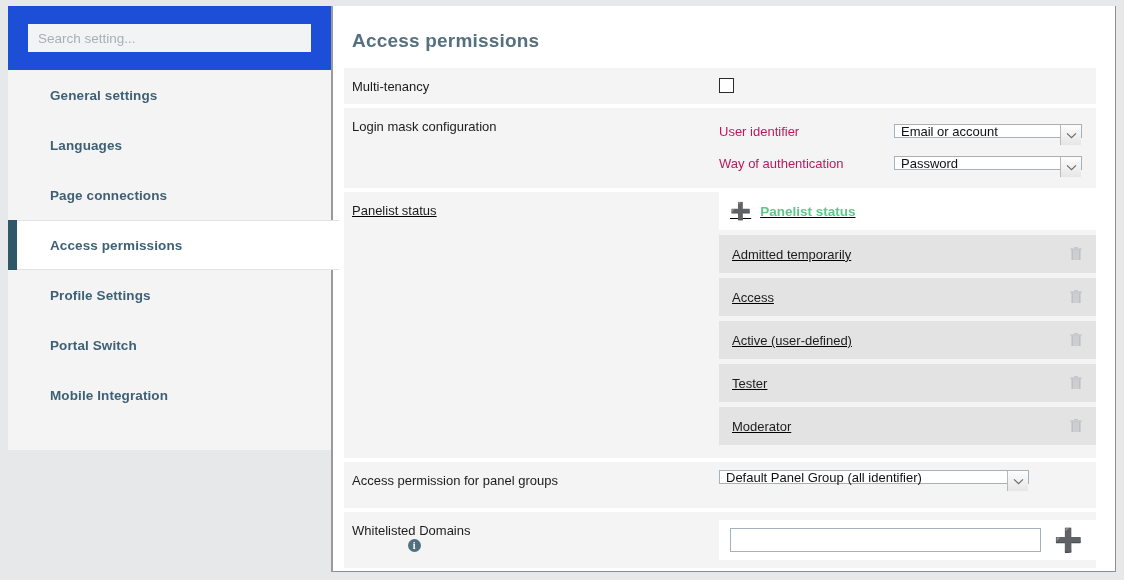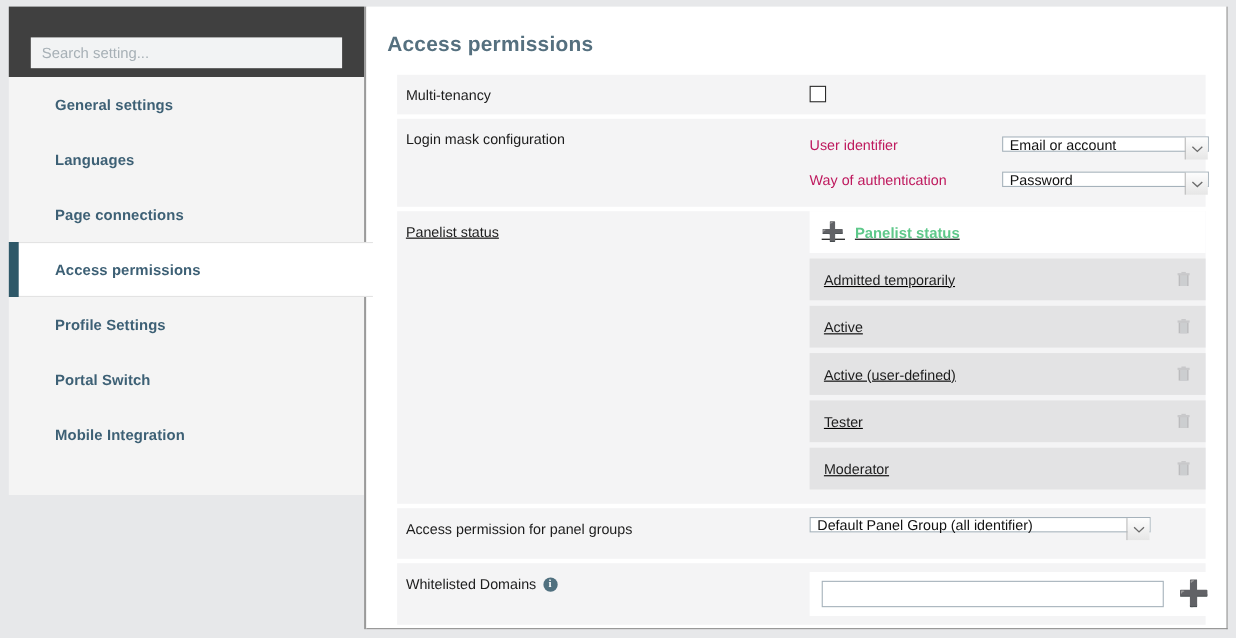--- a/index.html
+++ b/index.html
@@ -11,23 +11,23 @@
     overflow: hidden;
   }
   .page { position: relative; width: 1124px; height: 580px; }
 
   
   .sidebar {
     position: absolute; left: 8px; top: 6px;
     width: 323px; height: 444px;
   }
   .search-panel {
-    background: #404040;
+    background: #1d4ed8;
     height: 64px;
-    padding: 28px 20px 0 20px;
+    padding: 18px 20px 0 20px;
   }
   .search-input {
     width: 283px; height: 28px;
     background: #f2f3f4;
     border: none; outline: none;
     padding: 0 10px;
     font-family: "Liberation Sans", sans-serif;
     font-size: 13.5px;
     color: #5e6a72;
   }
@@ -81,21 +81,21 @@
   }
   .content-title {
     font-size: 19px;
     font-weight: bold;
     color: #55707f;
     padding: 24px 0 0 19px;
     margin: 0 0 16px 0;
     letter-spacing: 0.2px;
   }
 
-  .rows { padding: 0 19px 0 28px; }
+  .rows { padding: 0 19px 0 11px; }
   .row {
     background: #f4f4f5;
     display: flex;
     margin-bottom: 4px;
     min-height: 34px;
   }
   .row-label {
     width: 375px;
     flex: none;
     padding: 11px 0 10px 8px;
@@ -233,21 +233,21 @@
     font-size: 10px;
     font-weight: bold;
     line-height: 13px;
     text-align: center;
     margin-left: 6px;
     position: relative;
     top: 1px;
     font-family: "Liberation Serif", serif;
     cursor: pointer;
   }
-  .label-wrap { display: flex; align-items: center; }
+  .label-wrap { display: flex; align-items: center; flex-direction: column; }
 </style>
 </head>
 <body>
 
 <div class="page">
 
   <div class="sidebar">
     <div class="search-panel">
       <input class="search-input" type="text" placeholder="Search setting..." style="">
     </div>
@@ -332,21 +332,21 @@
               <svg width="12" height="14" viewBox="0 0 12 14">
                 <rect x="1.5" y="3" width="9" height="10" fill="#b6b6b8"></rect>
                 <rect x="2.8" y="3" width="6.4" height="10" fill="#c9cbcd"></rect>
                 <rect x="0.5" y="1.3" width="11" height="2" fill="#c4c4c6"></rect>
                 <rect x="4" y="0" width="4" height="1.6" fill="#c4c4c6"></rect>
               </svg>
             </span>
           </div>
 
           <div class="status-item">
-            <span class="status-item-label">Active</span>
+            <span class="status-item-label">Access</span>
             <span class="trash">
               <svg width="12" height="14" viewBox="0 0 12 14">
                 <rect x="1.5" y="3" width="9" height="10" fill="#b6b6b8"></rect>
                 <rect x="2.8" y="3" width="6.4" height="10" fill="#c9cbcd"></rect>
                 <rect x="0.5" y="1.3" width="11" height="2" fill="#c4c4c6"></rect>
                 <rect x="4" y="0" width="4" height="1.6" fill="#c4c4c6"></rect>
               </svg>
             </span>
           </div>
 

